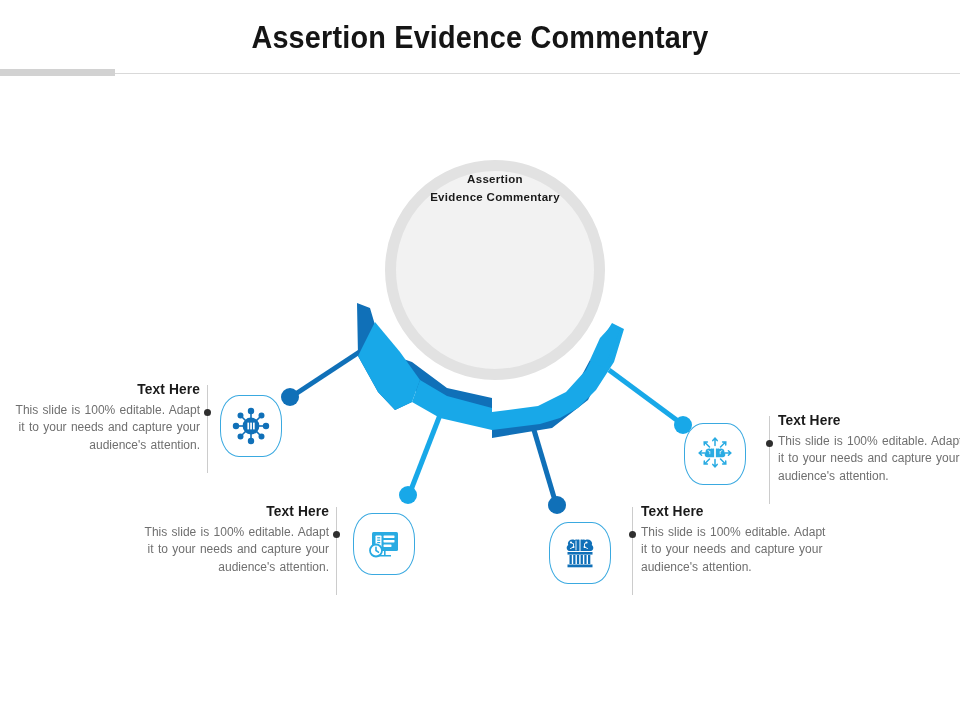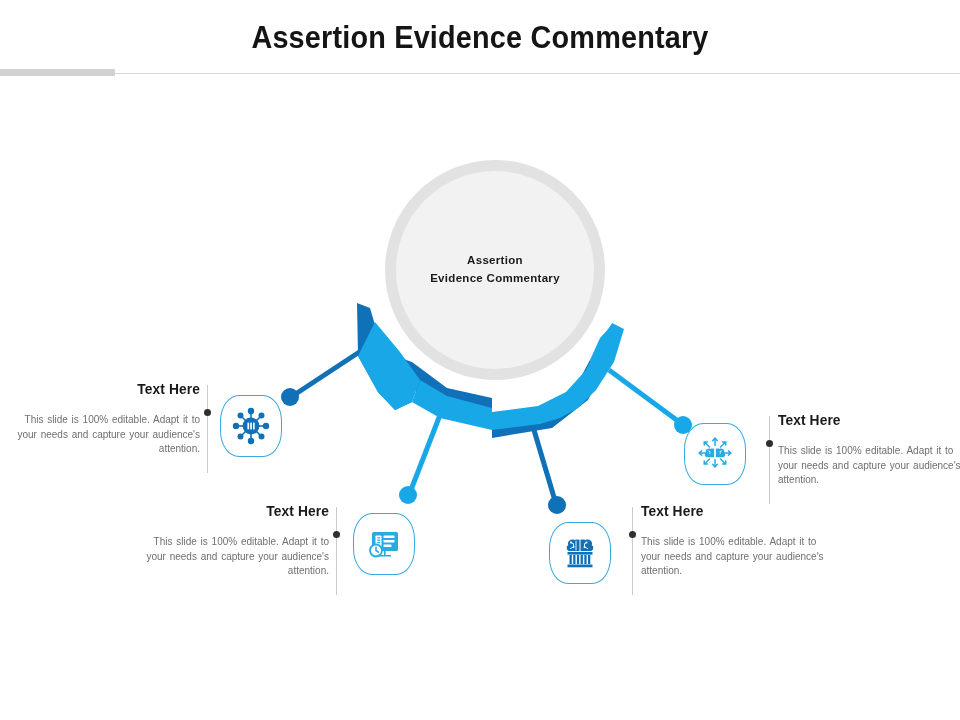--- a/index.html
+++ b/index.html
@@ -54,21 +54,21 @@
     position: absolute;
     left: 385px;
     top: 160px;
     width: 220px;
     height: 220px;
     border-radius: 50%;
     background: #f2f2f2;
     border: 11px solid #e2e2e2;
     box-sizing: border-box;
     display: flex;
-    align-items: center;
+    align-items: flex-start;
     justify-content: center;
   }
   #hub-label {
     font-size: 11.5px;
     font-weight: bold;
     color: #1a1a1a;
     text-align: center;
     line-height: 1.55;
     white-space: pre-line;
     letter-spacing: 0.3px;
@@ -108,22 +108,22 @@
   .text-block { position: absolute; width: 190px; }
   .tb-heading {
     font-size: 14.5px;
     font-weight: bold;
     color: #1a1a1a;
     letter-spacing: 0.1px;
     white-space: nowrap;
     transform: scaleX(0.95);
   }
   .tb-body {
-    margin-top: 16px;
-    font-size: 10px;
+    margin-top: 5px;
+    font-size: 12px;
     line-height: 1.45;
     color: #6f6f6f;
     word-spacing: 1px;
   }
 
   
   .align-right { text-align: right; padding-right: 14px; }
   .align-right .tb-heading { transform-origin: right top; }
   .align-left  { text-align: left;  padding-left: 16px; }
   .align-left .tb-heading { transform-origin: left top; }

